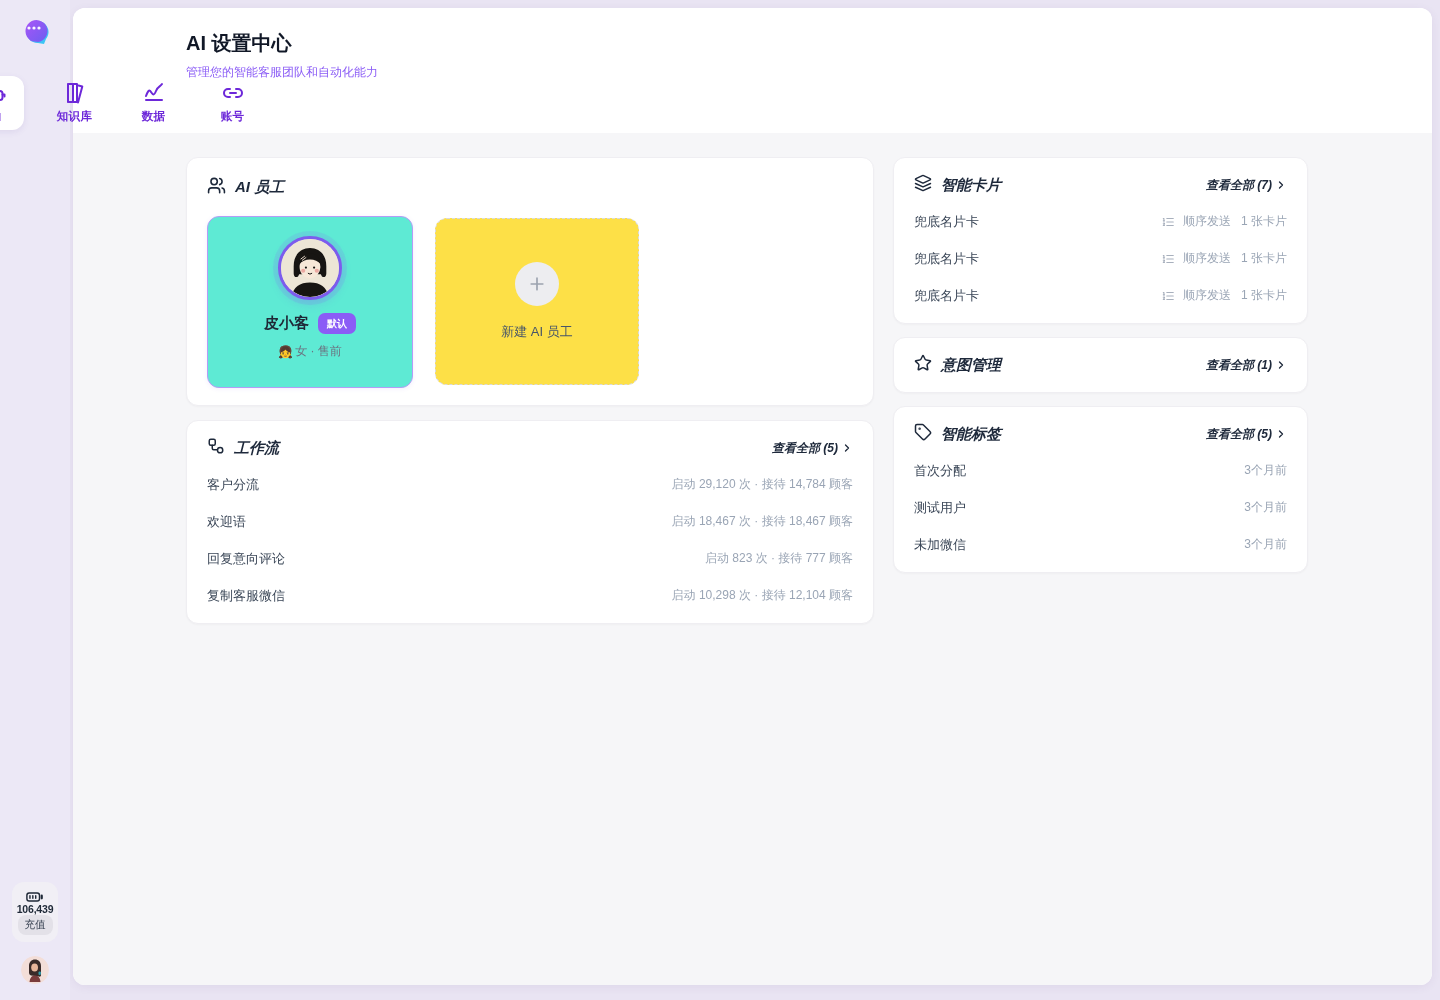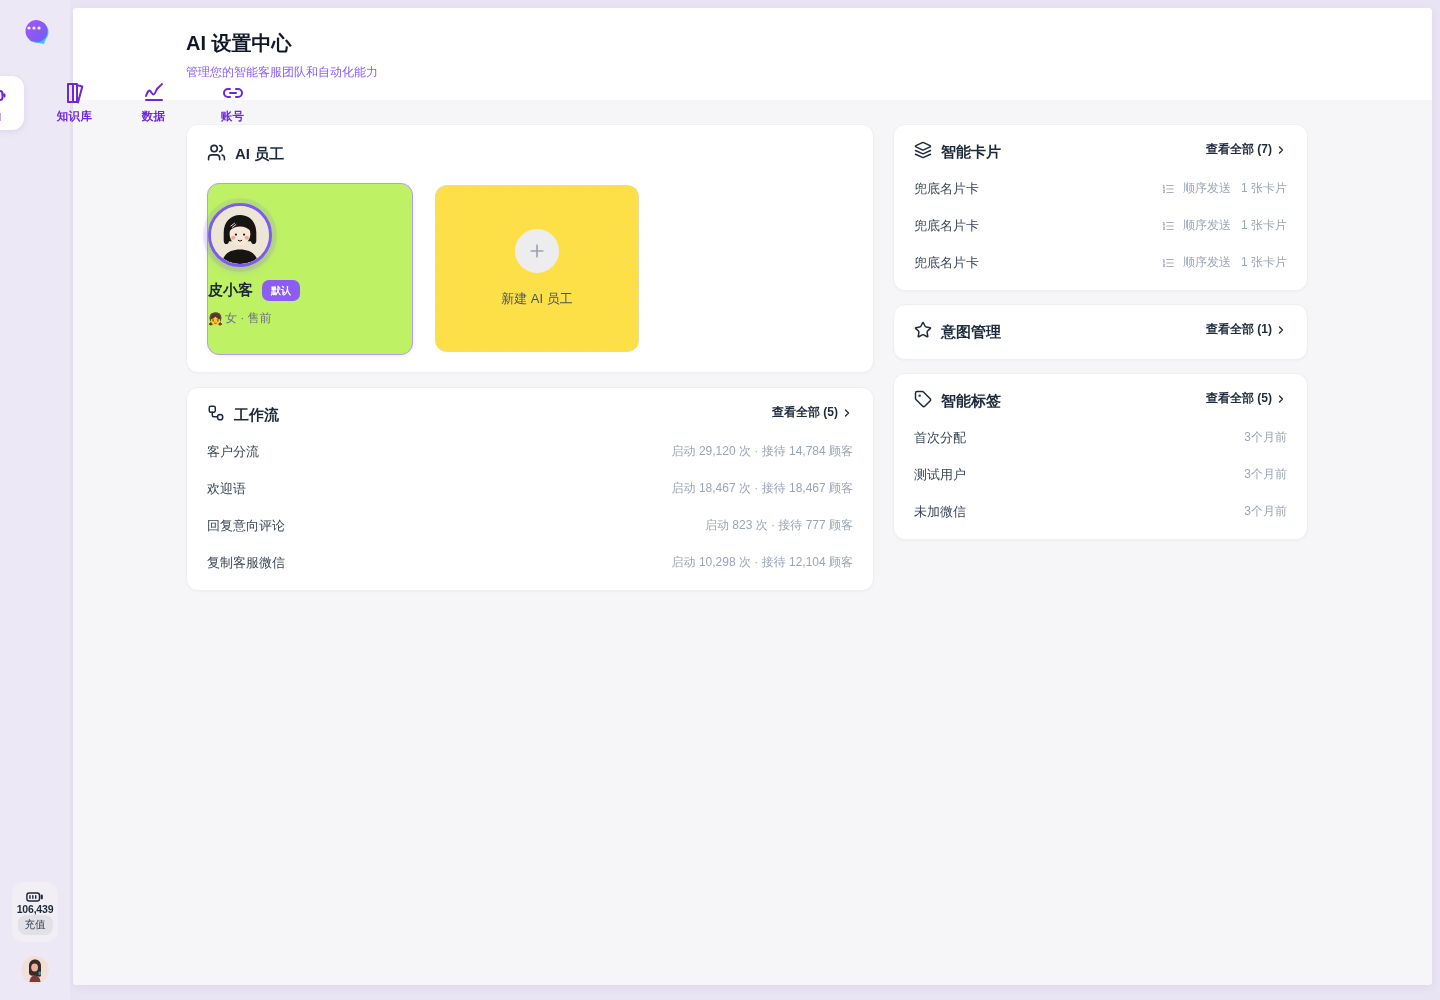--- a/index.html
+++ b/index.html
@@ -35,56 +35,57 @@
   .credits-amount { font-size:10.5px; font-weight:600; color:#1f2937; letter-spacing:-0.2px; }
   .recharge-btn {
     background:#e3e1e8; color:#374151; font-size:10.5px; font-weight:500;
     padding:3px 7px; border-radius:8px; cursor:pointer;
   }
   .user-avatar { width:28px; height:28px; border-radius:50%; overflow:hidden; cursor:pointer; }
 
   
   .main {
     flex:1; margin:8px 8px 15px 3px;
-    background:#ffffff; border-radius:4px; overflow:hidden;
+    background:#ffffff; border-radius:12px; overflow:hidden;
     display:flex; flex-direction:column;
     box-shadow:0 2px 10px rgba(80,60,120,0.07);
+    gap:33px;
   }
   .page-header { padding:22px 0 19px 113px; background:#ffffff; }
   .page-title { font-size:20px; font-weight:700; color:#111827; }
   .page-subtitle { margin-top:7px; font-size:12px; color:#8b5cf6; }
   .content {
     flex:1; background:#f6f6f8;
     padding:24px 0 0 113px;
     display:flex; gap:19px; align-items:flex-start;
   }
   .col-left  { width:688px; display:flex; flex-direction:column; gap:14px; }
   .col-right { width:415px; display:flex; flex-direction:column; gap:13px; }
 
   .card {
     background:#ffffff; border:1px solid #efeef2; border-radius:12px;
     box-shadow:0 1px 2px rgba(16,24,40,0.03);
   }
   .card-header {
-    display:flex; align-items:flex-start; justify-content:space-between;
+    display:flex; align-items:center; justify-content:space-between;font-style:italic;
   }
   .card-title-group { display:flex; align-items:center; gap:9px; color:#1e293b; }
   .card-title { font-size:15px; font-weight:700; }
   .view-all {
     display:flex; align-items:center; gap:3px;
     font-size:12px; font-weight:600; color:#1e293b; cursor:pointer;
   }
 
   
   .employees-card { padding:18px 20px 20px; height:249px; }
   .employees-body { margin-top:17px; display:flex; gap:22px; }
   .employee-card {
     width:206px; height:172px;
-    border:1.5px solid #b49cf7; border-radius:12px; background:#bef264;
-    display:flex; flex-direction:column; 
+    border:1.5px solid #b49cf7; border-radius:12px; background:#5eead4;
+    display:flex; flex-direction:column; align-items:center;
     padding-top:19px; cursor:pointer;
     box-shadow:0 1px 4px rgba(124,92,237,0.10);
   }
   .employee-avatar {
     width:64px; height:64px; border-radius:50%;
     border:3px solid #7c5ced; overflow:hidden; background:#ede6d6;
     box-shadow:0 0 0 5px rgba(139,92,246,0.13), 0 4px 10px rgba(124,92,237,0.22);
   }
   .employee-name-row { margin-top:13px; display:flex; align-items:center; gap:9px; }
   .employee-name { font-size:15px; font-weight:700; color:#1f2937; }

